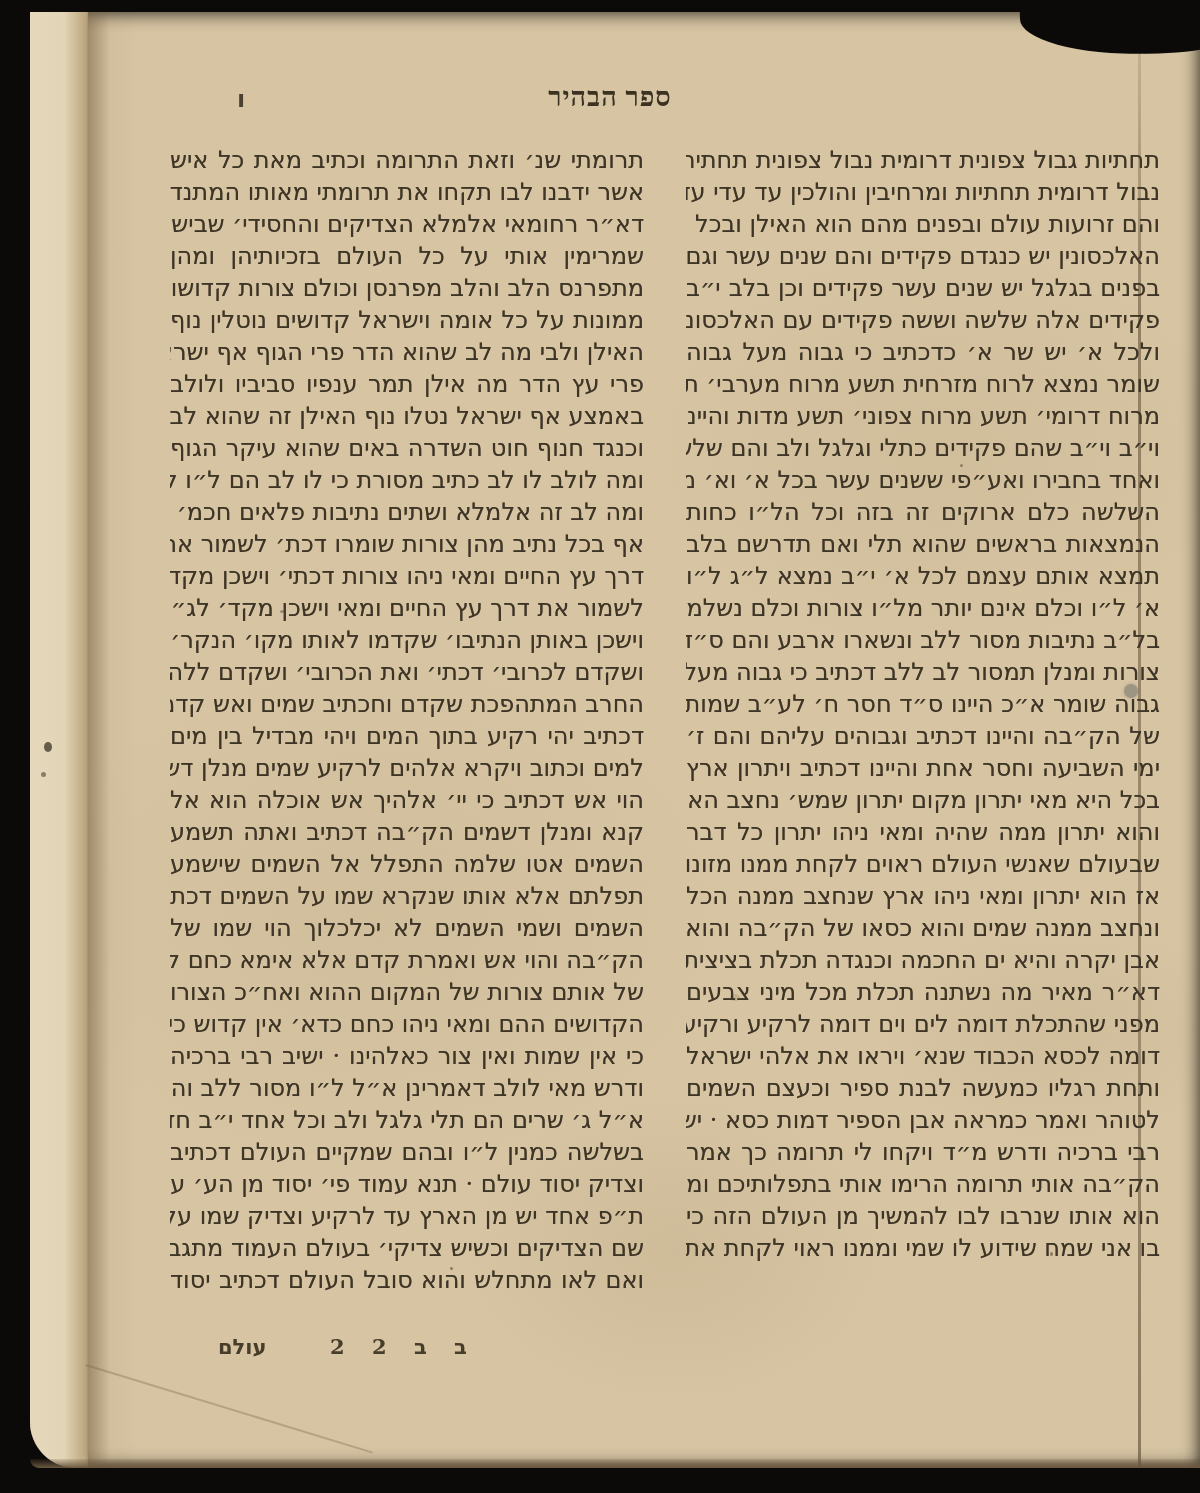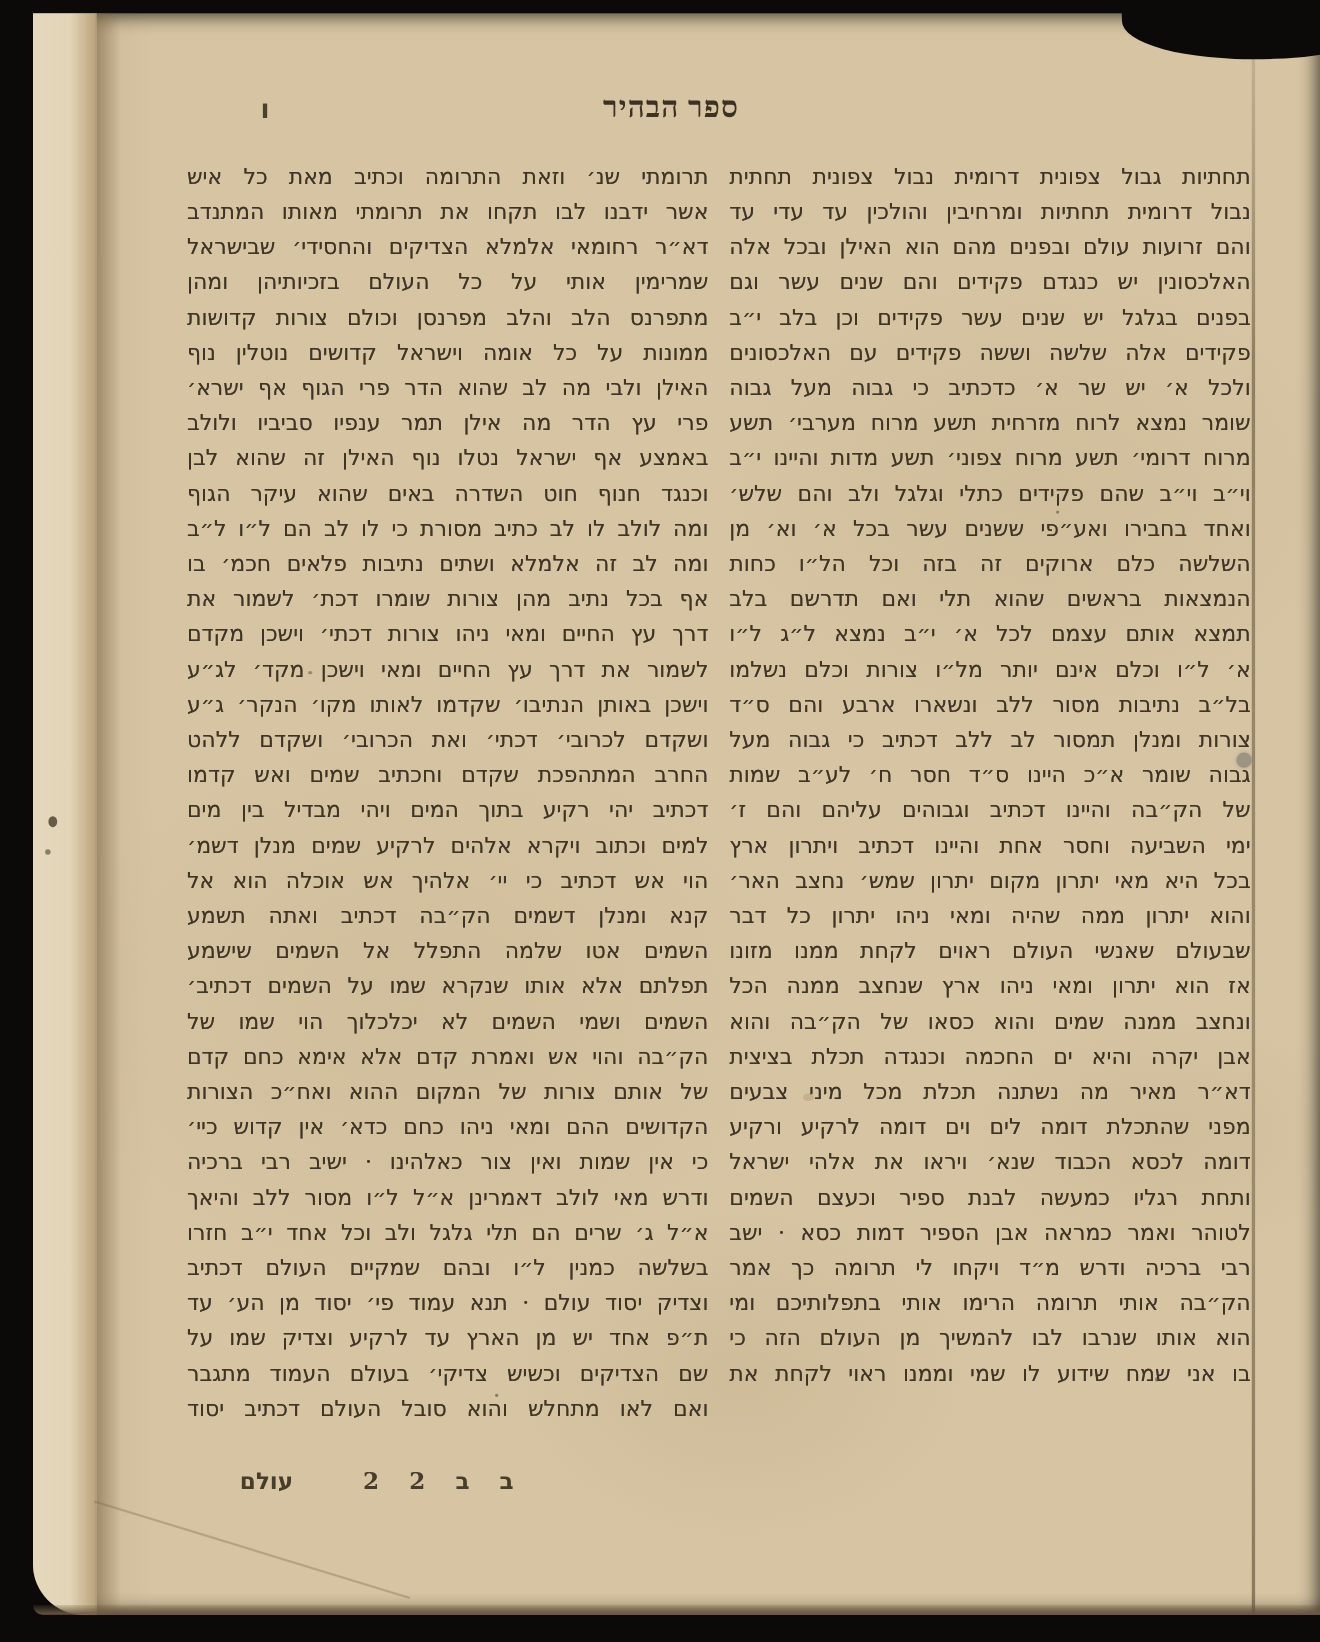--- a/index.html
+++ b/index.html
@@ -73,24 +73,24 @@
     letter-spacing:1px;
     font-family:Liberation Serif, serif;
   }
   #folio-mark{
     position:absolute;left:196px;top:72px;width:30px;height:28px;
     text-align:center;font-size:24px;font-weight:bold;color:#4a4130;
   }
   .col{
     position:absolute;top:132px;width:474px;height:1190px;
     direction:rtl;color:#3e3526;
-    font-size:20px;
+    font-size:24px;
     text-shadow:0 0 .5px rgba(62,54,40,.55);
   }
-  #col-right{left:633px;}
+  #col-right{left:656px;}
   #col-left{left:140px;}
   .tline{
     height:32px;line-height:32px;
     text-align:justify;text-align-last:justify;
     white-space:nowrap;overflow:hidden;
   }
   #page-footer{position:absolute;left:0;top:1322px;width:640px;height:40px;color:#473d2b;text-decoration:underline;}
   .fmark{position:absolute;top:0;font-size:21px;font-weight:bold;}
   .fm0{left:188px;font-style:normal;}
   .fm1{left:300px;}

